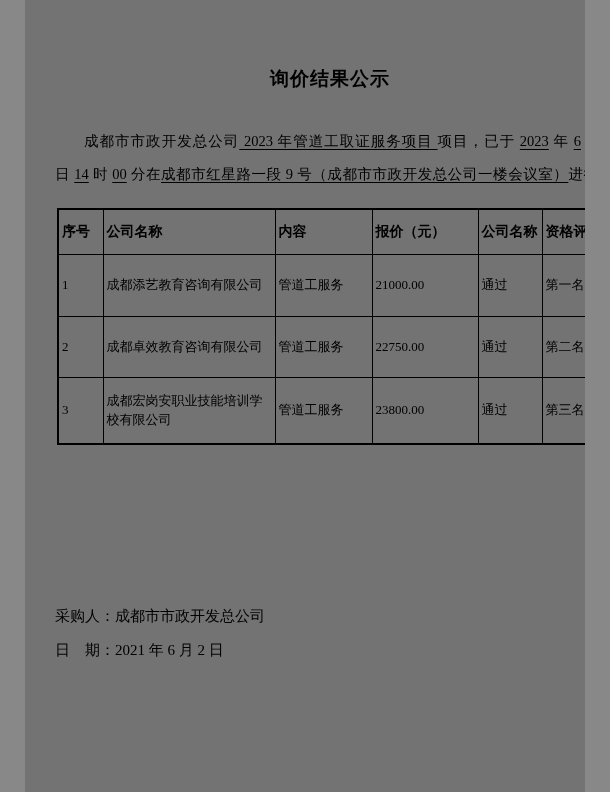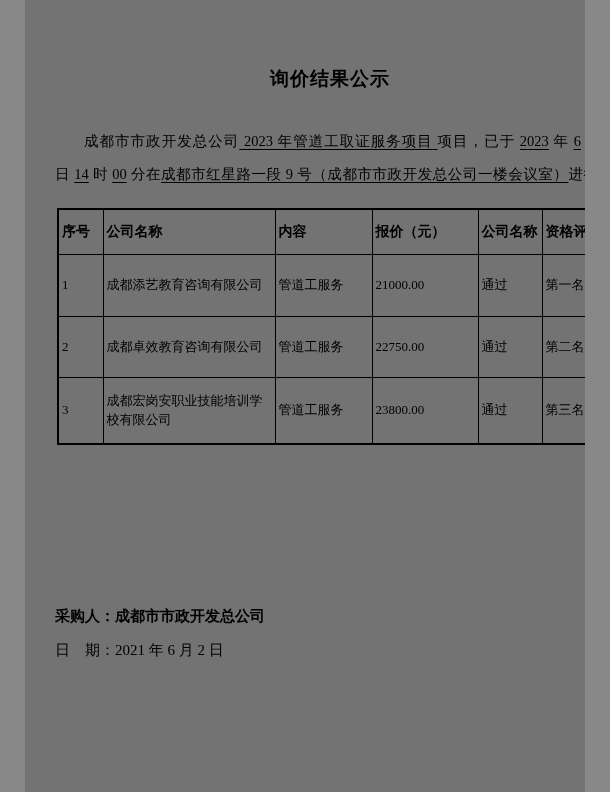--- a/index.html
+++ b/index.html
@@ -59,21 +59,21 @@
   tr.r2 td{height:56px;}
   tr.r3 td{height:61px;}
   .footline{
     position:absolute;
     left:30px;
     font-size:15px;
     line-height:18px;
     white-space:nowrap;
   }
   .period{top:512px;}
-  .buyer{top:607px;font-weight:bold;}
+  .buyer{top:607px;}
   .docdate{top:641px;}
 </style>
 </head>
 <body>
 
 <div class="page">
 
   <h1 class="title">询价结果公示</h1>
 
   <div class="para">

